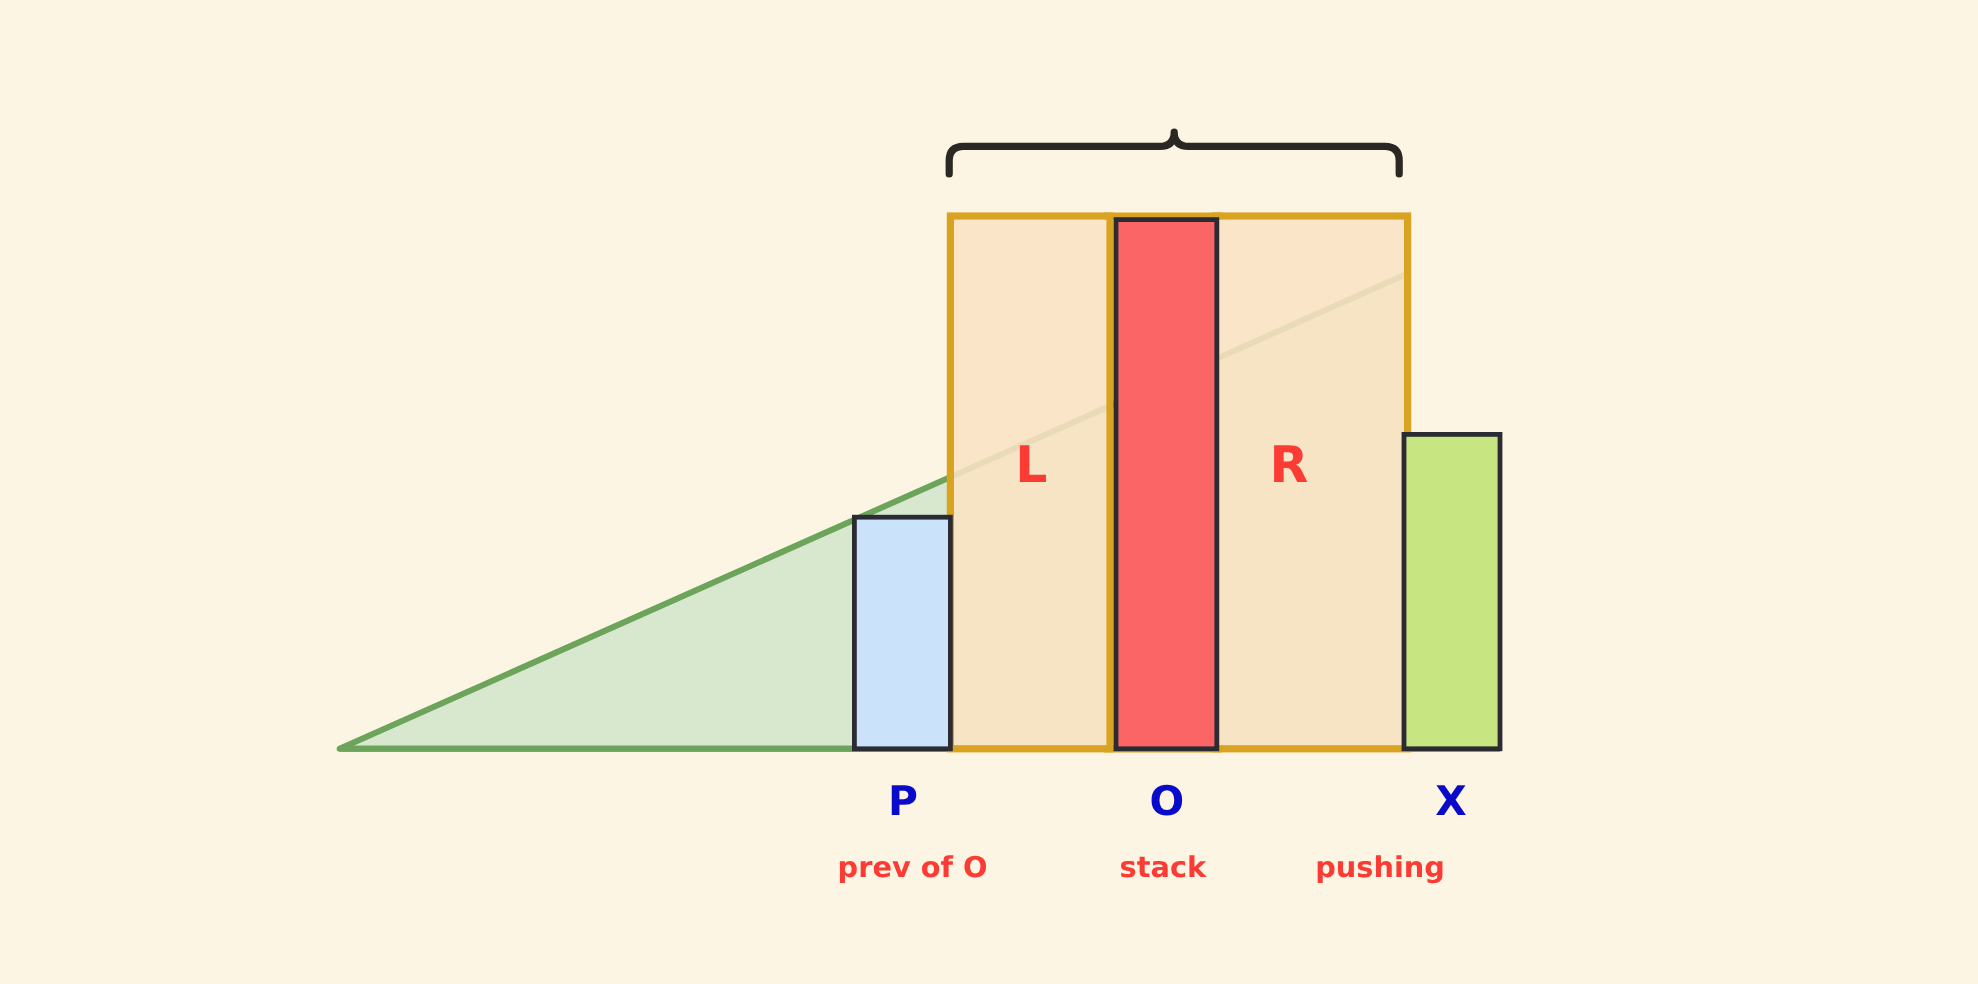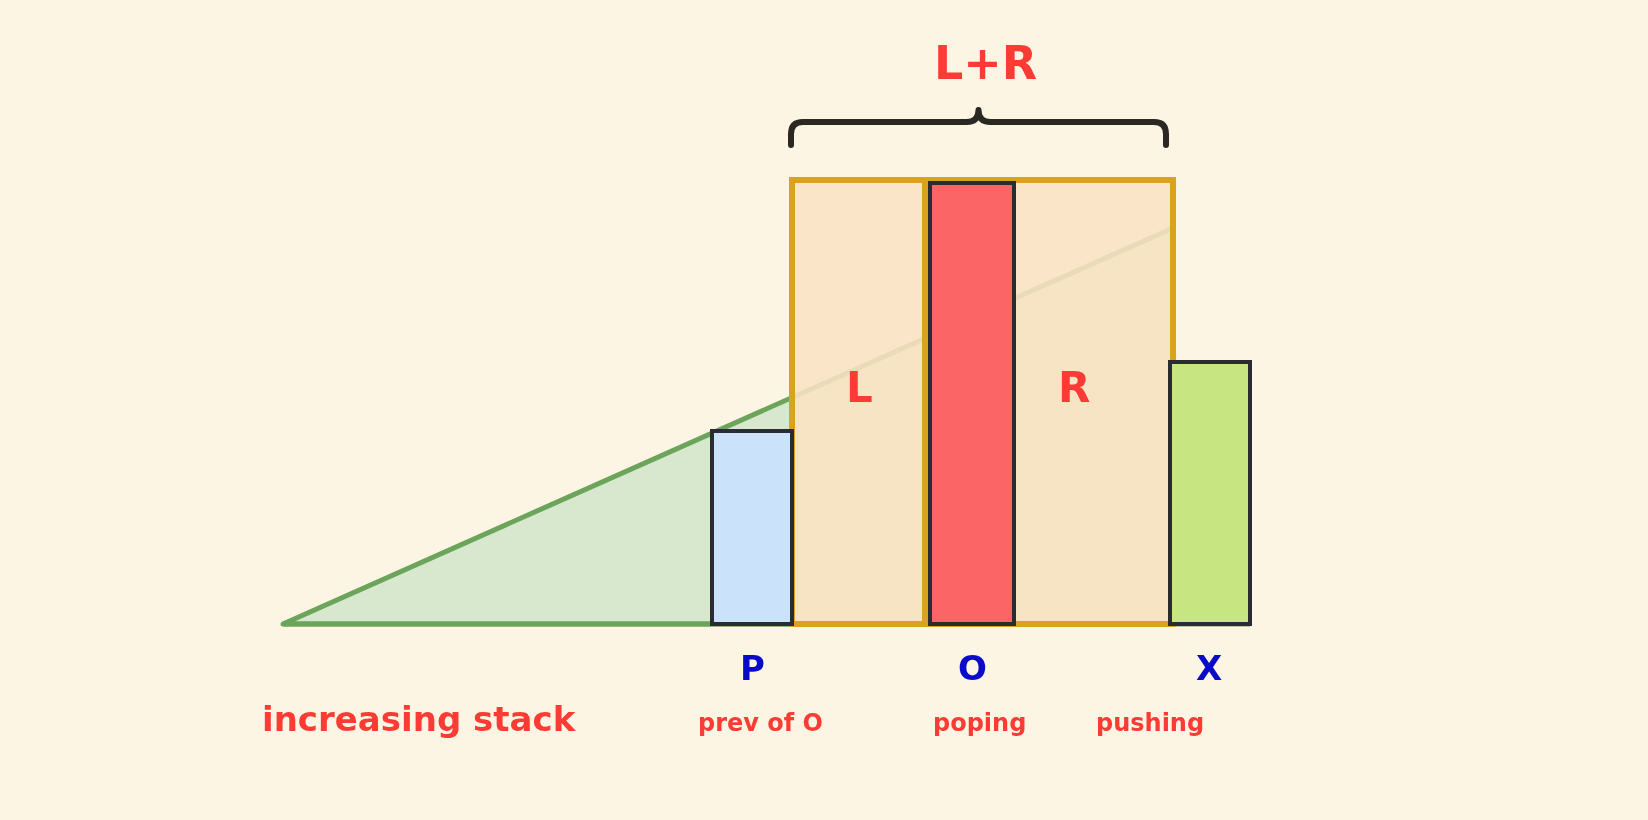--- a/index.html
+++ b/index.html
@@ -82,28 +82,26 @@
 
     <rect id="bar-P" x="712" y="431" width="80" height="193" fill="#CBE3FA" stroke="#2B2B33" stroke-width="4"></rect>
 
     <rect id="bar-O" x="930" y="183" width="84" height="441" fill="#FB6565" stroke="#2B2B33" stroke-width="4"></rect>
 
     <rect id="bar-X" x="1170" y="362" width="80" height="262" fill="#C7E580" stroke="#2B2B33" stroke-width="4"></rect>
 
     <path id="brace-path" d="M 791,145 L 791,134 Q 791,122 803,122 L 966.5,122 Q 978.5,122 978.5,110 Q 978.5,122 990.5,122 L 1154,122 Q 1166,122 1166,134 L 1166,145" fill="none" stroke="#2B2823" stroke-width="6" stroke-linecap="round" stroke-linejoin="round"></path>
   </svg>
 
-  <div class="txt lbl-lr" style="left:934px; top:36px;">L+R</div>
 
   <div class="txt lbl-box" style="left:846px; top:363px;">L</div>
   <div class="txt lbl-box" style="left:1058px; top:363px;">R</div>
 
   <div class="txt lbl-letter" style="left:740px; top:648px;">P</div>
   <div class="txt lbl-letter" style="left:958px; top:648px;">O</div>
   <div class="txt lbl-letter" style="left:1196px; top:648px;">X</div>
 
   <div class="txt lbl-desc" style="left:698px; top:709px;">prev of O</div>
-  <div class="txt lbl-desc" style="left:933px; top:709px;">poping</div>
+  <div class="txt lbl-desc" style="left:933px; top:709px;">stack</div>
   <div class="txt lbl-desc" style="left:1096px; top:709px;">pushing</div>
 
-  <div class="txt lbl-stack" style="left:262px; top:699px;">increasing stack</div>
 
 </div>
 
 </body></html>

